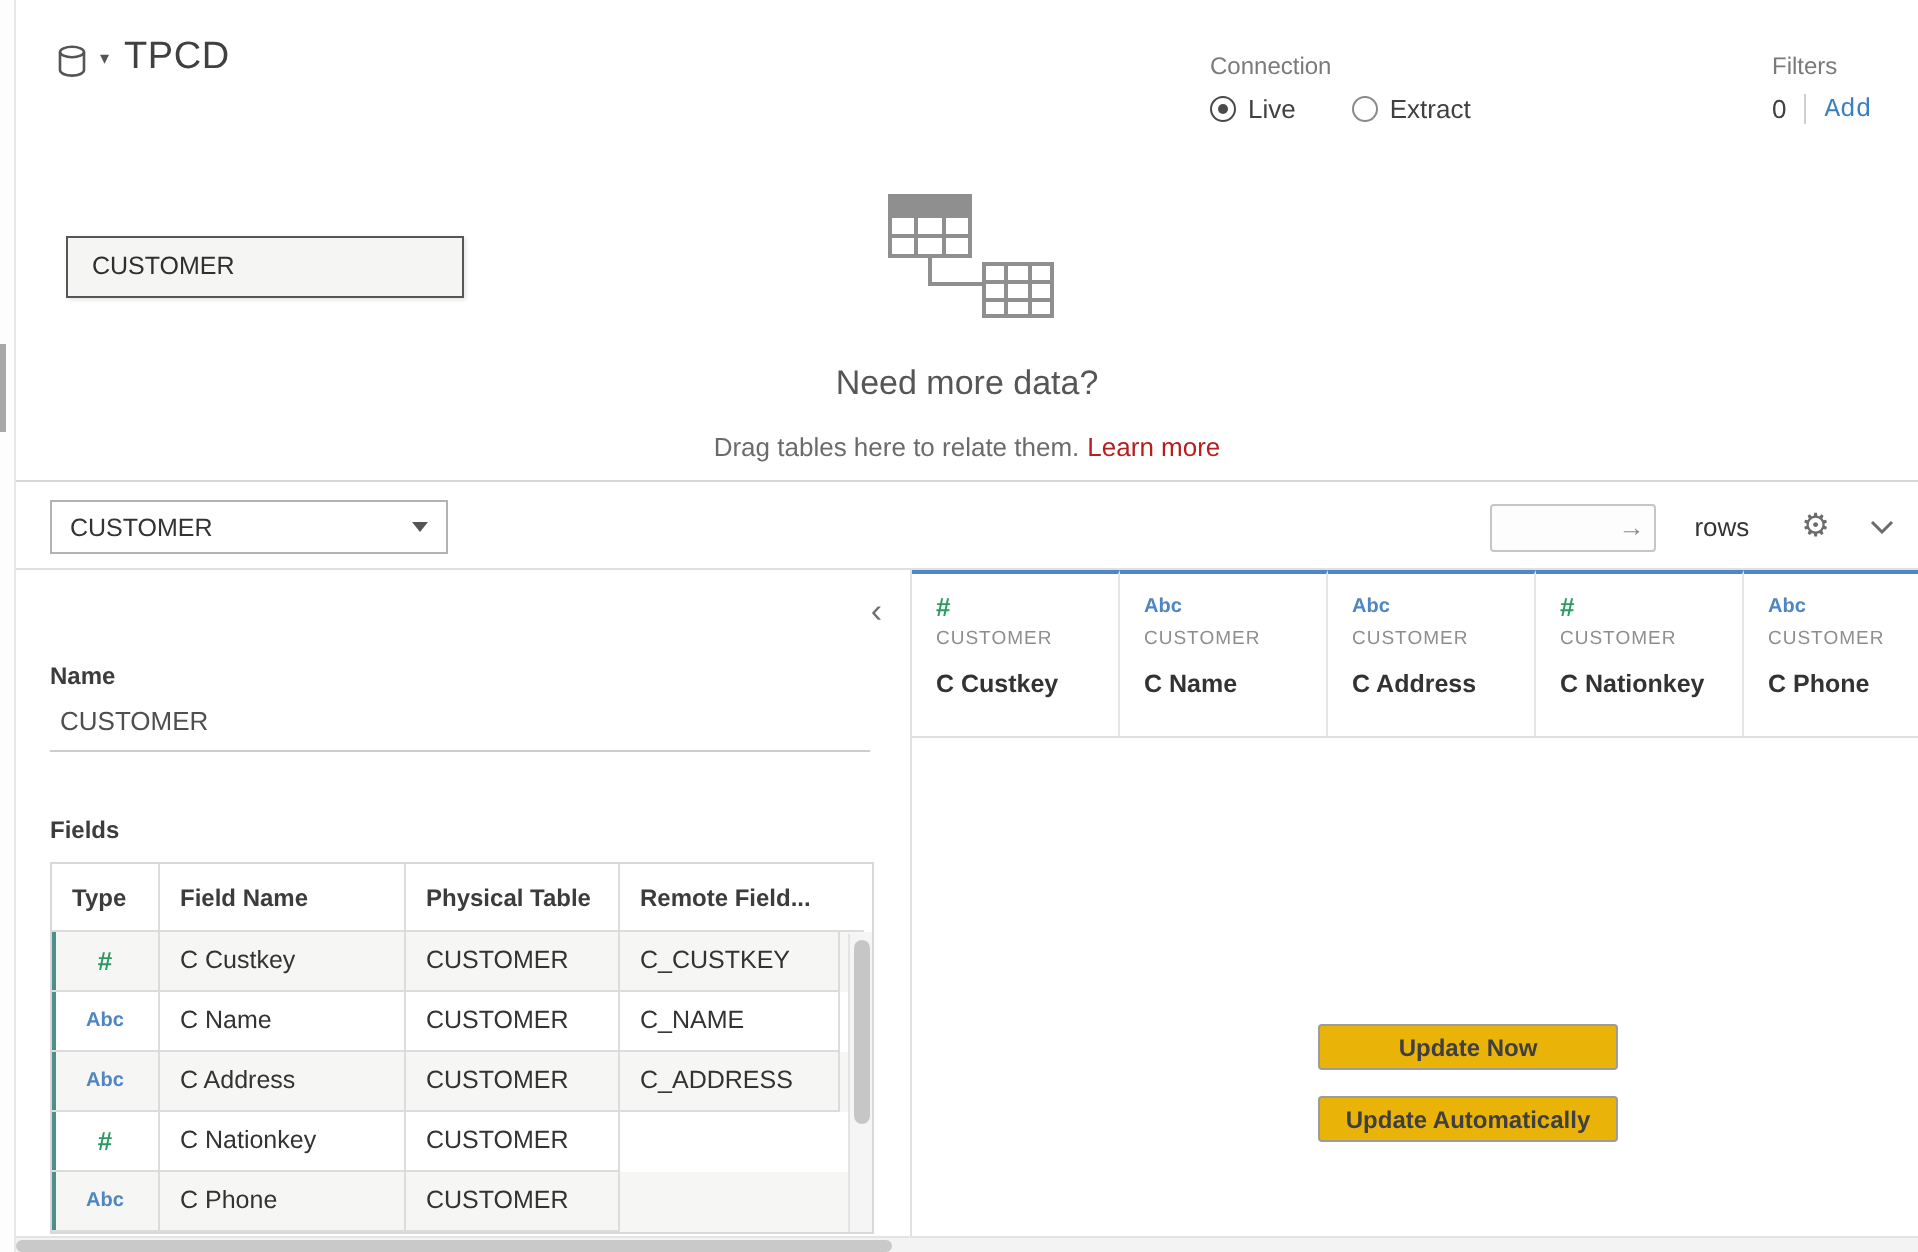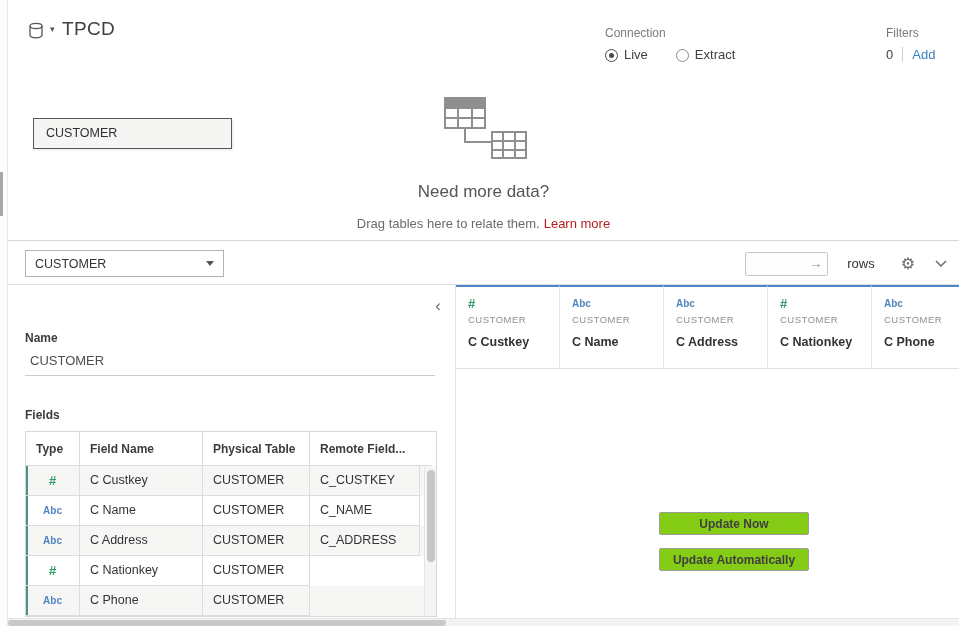--- a/index.html
+++ b/index.html
@@ -11,29 +11,29 @@
   .left-edge { position:absolute; left:0; top:0; width:8px; height:626px; background:#fdfdfd; border-right:1px solid #e8e8e8; }
   .left-edge-tick { position:absolute; left:0; top:172px; width:3px; height:44px; background:#a8a8a8; }
 
   
   .hdr { position:absolute; left:8px; top:0; right:0; height:90px; background:#fff; }
   .db-group { position:absolute; left:20px; top:22px; display:flex; align-items:flex-start; cursor:pointer; }
   .dbcaret { font-size:9px; color:#555; margin-left:2px; margin-top:2px; }
   .title { position:absolute; left:54px; top:18px; font-size:19px; color:#404040; letter-spacing:.3px; }
   .conn { position:absolute; left:597px; top:26px; }
   .sec-label { font-size:12px; color:#7a7a7a; }
-  .conn-opts { margin-top:7px; display:flex; align-items:flex-end; font-size:13px; color:#404040; }
+  .conn-opts { margin-top:7px; display:flex; align-items:center; font-size:13px; color:#404040; }
   .radio { width:13px; height:13px; border:1px solid #8a8a8a; border-radius:50%; display:inline-block; position:relative; background:#fff; flex:0 0 13px; cursor:pointer; }
   .radio.sel { border-color:#4a4a4a; }
   .radio.sel::after { content:""; position:absolute; left:3px; top:3px; width:5px; height:5px; border-radius:50%; background:#4a4a4a; }
   .radio-lab { margin-left:6px; cursor:pointer; }
   .radio-gap { margin-left:28px; }
   .filters { position:absolute; left:878px; top:26px; }
   .filters-row { margin-top:7px; font-size:13px; color:#404040; display:flex; align-items:center; }
-  .add { color:var(--link-blue,#3a7fc1); border-left:1px solid #cfcfcf; padding-left:9px; margin-left:9px; cursor:pointer; }
+  .add { color:var(--link-blue,#3a7fc1); border-left:1px solid #cfcfcf; padding-left:9px; margin-left:9px; cursor:pointer;font-family:Liberation Mono, monospace; }
 
   
   .canvas { position:absolute; left:8px; top:90px; right:0; height:150px; background:#fff; }
   .table-card { position:absolute; left:25px; top:28px; width:199px; height:31px; background:#f5f5f4; border:1px solid #565656; font-size:12.5px; color:#2f2f2f; line-height:29px; padding-left:12px; box-shadow:1px 1px 2px rgba(0,0,0,.10); cursor:pointer; }
   .illus { position:absolute; left:424px; top:6px; }
   .empty-title { position:absolute; left:0; right:0; top:92px; text-align:center; font-size:17px; color:#565656; }
   .empty-sub { position:absolute; left:0; right:0; top:126px; text-align:center; font-size:13px; color:#6b6b6b; }
   .learn { color:#b91c1c; margin-left:4px; cursor:pointer; }
 
   
@@ -71,21 +71,21 @@
   .vthumb { position:absolute; top:3px; left:2px; width:8px; height:92px; background:#c6c6c6; border-radius:4px; }
 
   
   .rpanel { position:absolute; left:455px; top:285px; right:0; height:333px; background:#fff; border-left:1px solid #e2e2e2; overflow:hidden; }
   .ghead { display:flex; height:84px; border-bottom:1px solid #e0e0e0; overflow:hidden; }
   .gcol { flex:0 0 104px; width:104px; border-right:1px solid #e6e6e6; border-top:2px solid var(--accent-blue,#4f86c8); padding:9px 12px 0; overflow:hidden; cursor:pointer; }
   .gtype { height:15px; line-height:15px; }
   .gtable { font-size:9.5px; color:#8e8e8e; letter-spacing:.5px; margin-top:3px; white-space:nowrap; }
   .gfield { font-size:12.5px; font-weight:bold; color:#333; margin-top:10px; white-space:nowrap; }
   .gbody { position:relative; height:248px; }
-  .upd { position:absolute; left:203px; top:143px; width:150px; height:23px; background:#84cc16; border:1px solid #9c9c9c; border-radius:2px; font-family:inherit; font-size:12px; font-weight:bold; color:#3f3f3f; cursor:pointer; }
+  .upd { position:absolute; left:203px; top:143px; width:150px; height:23px; background:#eab308; border:1px solid #9c9c9c; border-radius:2px; font-family:inherit; font-size:12px; font-weight:bold; color:#3f3f3f; cursor:pointer; }
   .upd2 { top:179px; }
 
   
   .hscroll { position:absolute; left:8px; right:0; top:618px; height:8px; background:#f3f3f3; border-top:1px solid #e4e4e4; }
   .hthumb { position:absolute; left:0; top:1px; width:438px; height:6px; background:#c9c9c9; border-radius:3px; }
 </style>
 </head>
 <body>
 
 <div class="app">

